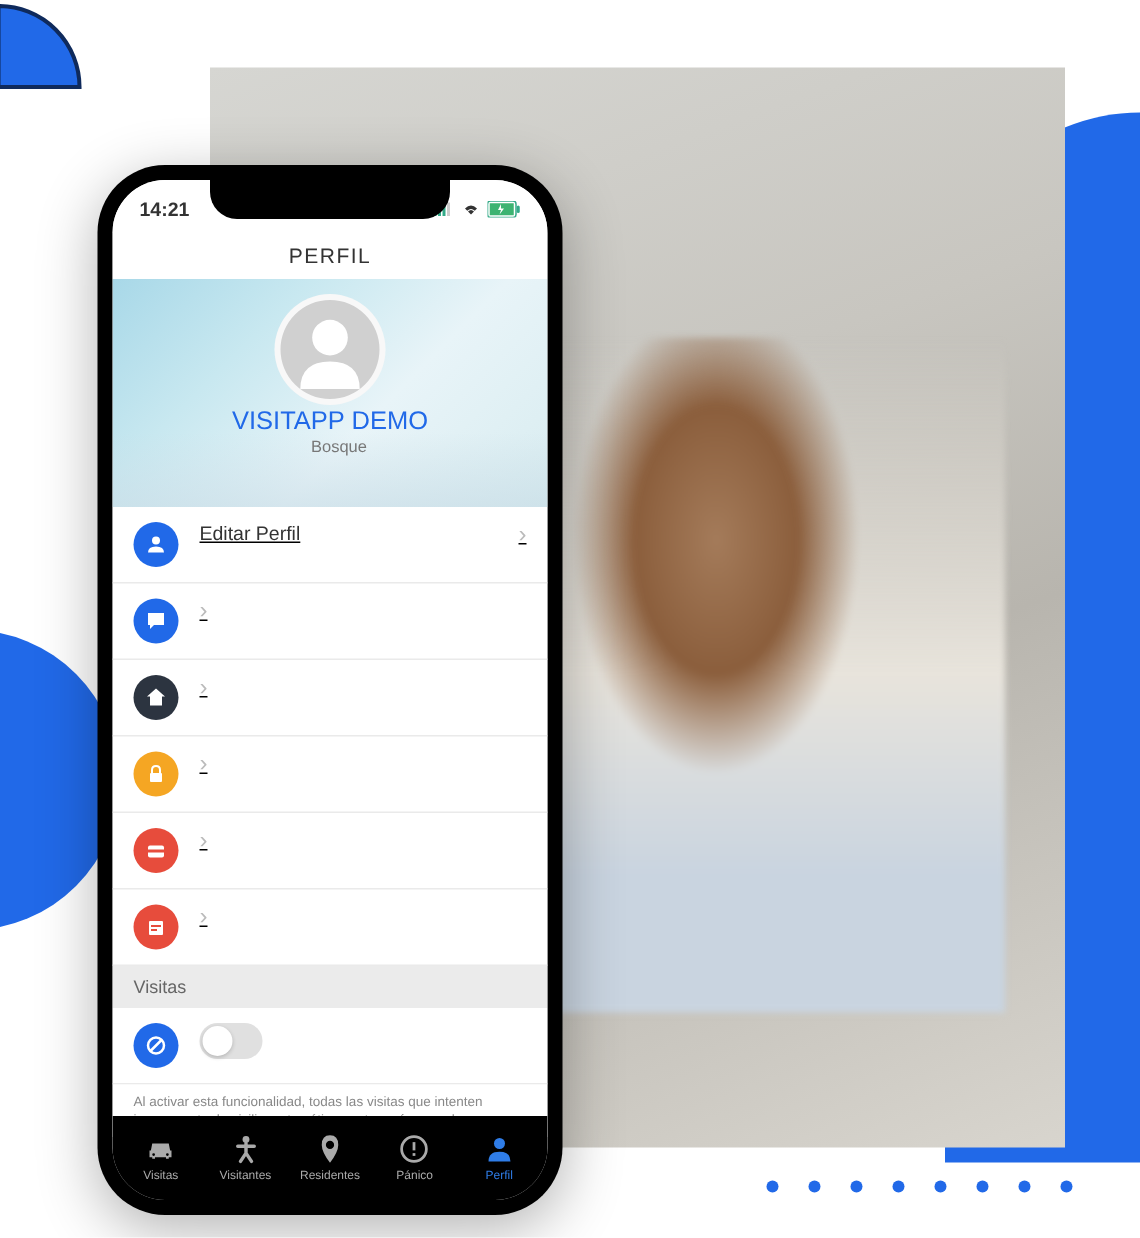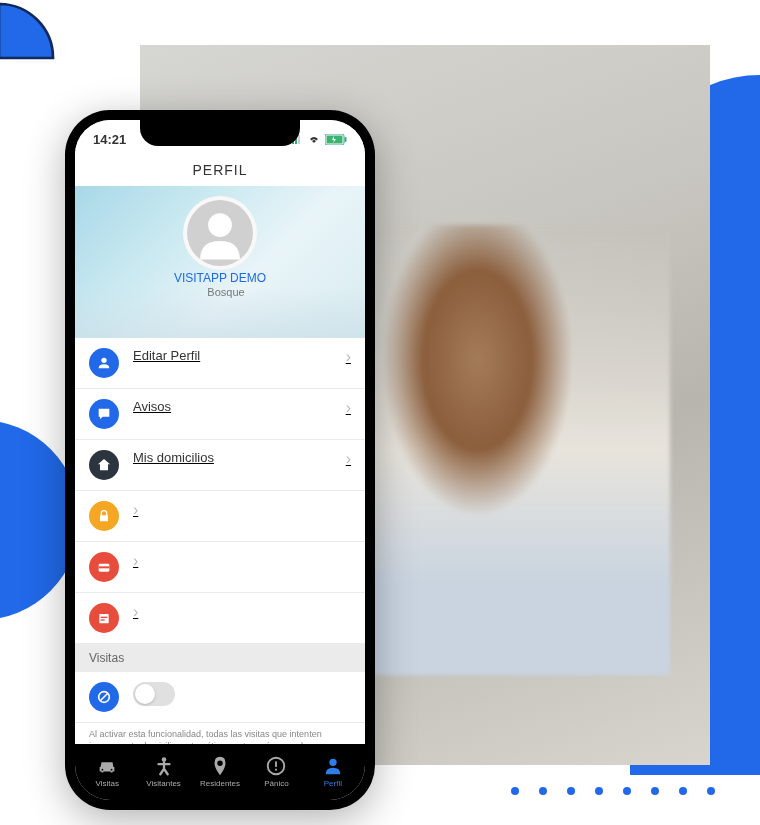--- a/index.html
+++ b/index.html
@@ -159,21 +159,21 @@
     }
     .avatar svg { width: 100%; height: 100%; }
     .profile-name {
       font-size: 13px;
       color: #555;
       margin-top: 4px;
       position: relative;
       z-index: 1;
     }
     .profile-demo {
-      font-size: 12px;
+      font-size: 17px;
       color: #2169e8;
       margin-top: 1px;
       font-weight: 500;
       position: relative;
       z-index: 1;
     }
     .profile-location {
       font-size: 11px;
       color: #777;
       margin-top: 1px;
@@ -346,31 +346,29 @@
         <div class="menu-label">Editar Perfil</div>
         <div class="chevron">›</div>
       </div>
 
       <div class="menu-item">
         <div class="menu-icon bg-blue">
           <svg viewBox="0 0 24 24">
               <path d="M4 4 H20 V16 H10 L6 20 V16 H4 Z"></path>
             </svg>
         </div>
-        <div class="menu-label">Avisos</div>
         <div class="chevron">›</div>
       </div>
 
       <div class="menu-item">
         <div class="menu-icon bg-dark">
           <svg viewBox="0 0 24 24">
               <path d="M12 3 L21 11 H18 V20 H6 V11 H3 Z"></path>
             </svg>
         </div>
-        <div class="menu-label">Mis domicilios</div>
         <div class="chevron">›</div>
       </div>
 
       <div class="menu-item">
         <div class="menu-icon bg-orange">
           <svg viewBox="0 0 24 24">
               <rect x="6" y="11" width="12" height="9" rx="1"></rect>
               <path d="M8 11 V8 Q8 4 12 4 Q16 4 16 8 V11" fill="none" stroke="#fff" stroke-width="2"></path>
             </svg>
         </div>

